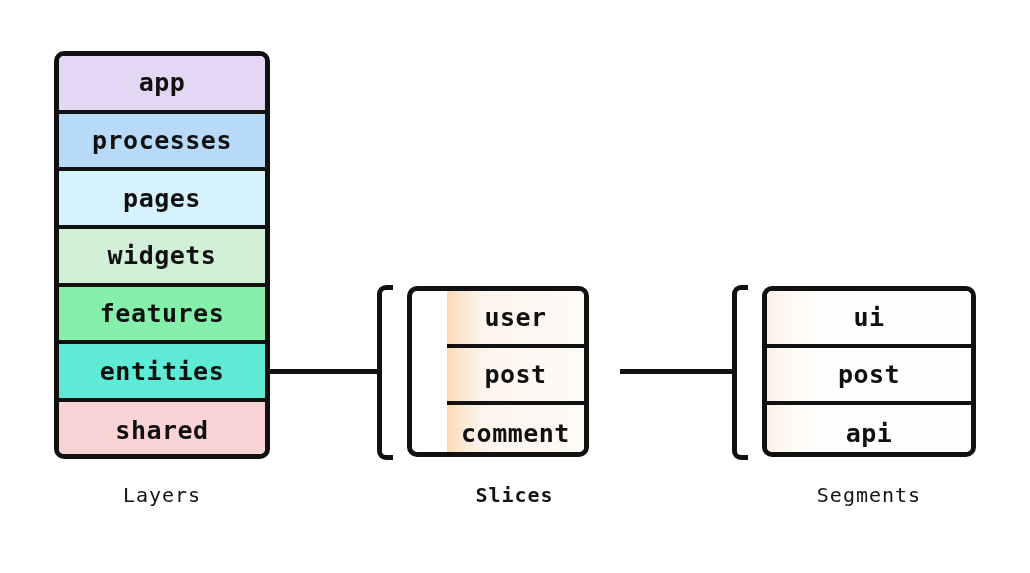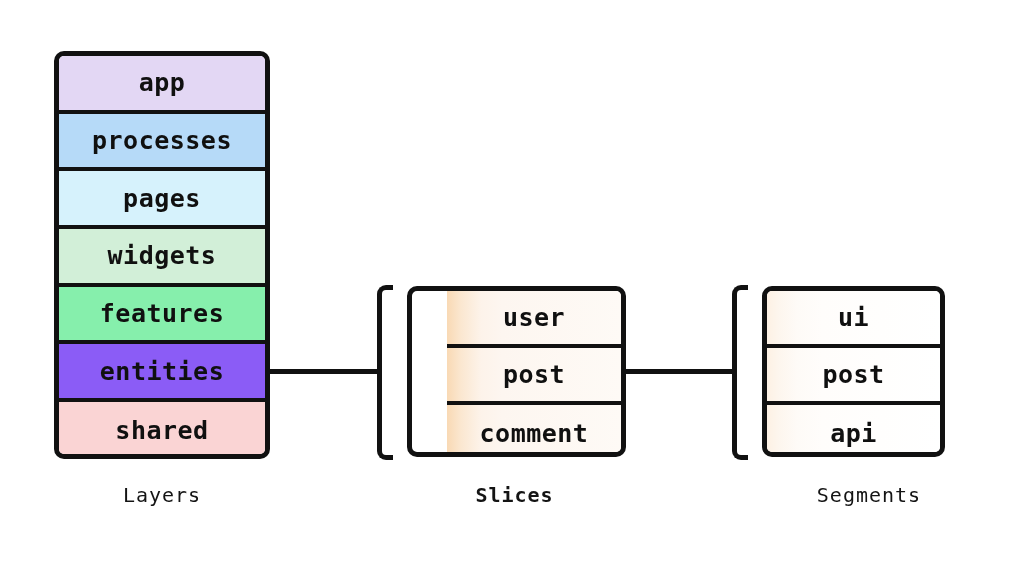--- a/index.html
+++ b/index.html
@@ -58,40 +58,40 @@
     height: 408px;
   }
   #layers-box .row {
     height: 57.7px;
   }
 
   
   #slices-box {
     left: 407px;
     top: 286px;
-    width: 219px;
+    width: 182px;
     height: 171px;
     padding-left: 35px;
   }
   #slices-box .row {
     height: 57px;
   }
   #slices-box .row::before {
     content: "";
     position: absolute;
     left: 0; top: 0; right: 0; bottom: 0;
     background: linear-gradient(to right, #f9d9b4 0px, #fbe7d0 14px, #fdf3ea 34px, #fdf6f0 55px, #fefaf6 100%);
     z-index: 1;
   }
 
   
   #segments-box {
     left: 762px;
     top: 286px;
-    width: 183px;
+    width: 214px;
     height: 171px;
   }
   #segments-box .row {
     height: 57px;
   }
   #segments-box .row::before {
     content: "";
     position: absolute;
     left: 0; top: 0; right: 0; bottom: 0;
     background: linear-gradient(to right, #fdf1e4 0px, #fdf6ee 12px, #fefbf7 30px, #fffdfb 55px, #ffffff 100%);
@@ -167,21 +167,21 @@
     </div>
     <div class="row" style="background:#d6f2fc;">
       <span class="row-label">pages</span>
     </div>
     <div class="row" style="background:#d2efd8;">
       <span class="row-label">widgets</span>
     </div>
     <div class="row" style="background:#86efac;">
       <span class="row-label">features</span>
     </div>
-    <div class="row" style="background:#8b5cf6;">
+    <div class="row" style="background:#5eead4;">
       <span class="row-label">entities</span>
     </div>
     <div class="row" style="background:#fad4d4;">
       <span class="row-label">shared</span>
     </div>
   </div>
 
   <div class="connector" id="connector-layers-slices"></div>
 
   <div class="bracket" id="bracket-slices"></div>

